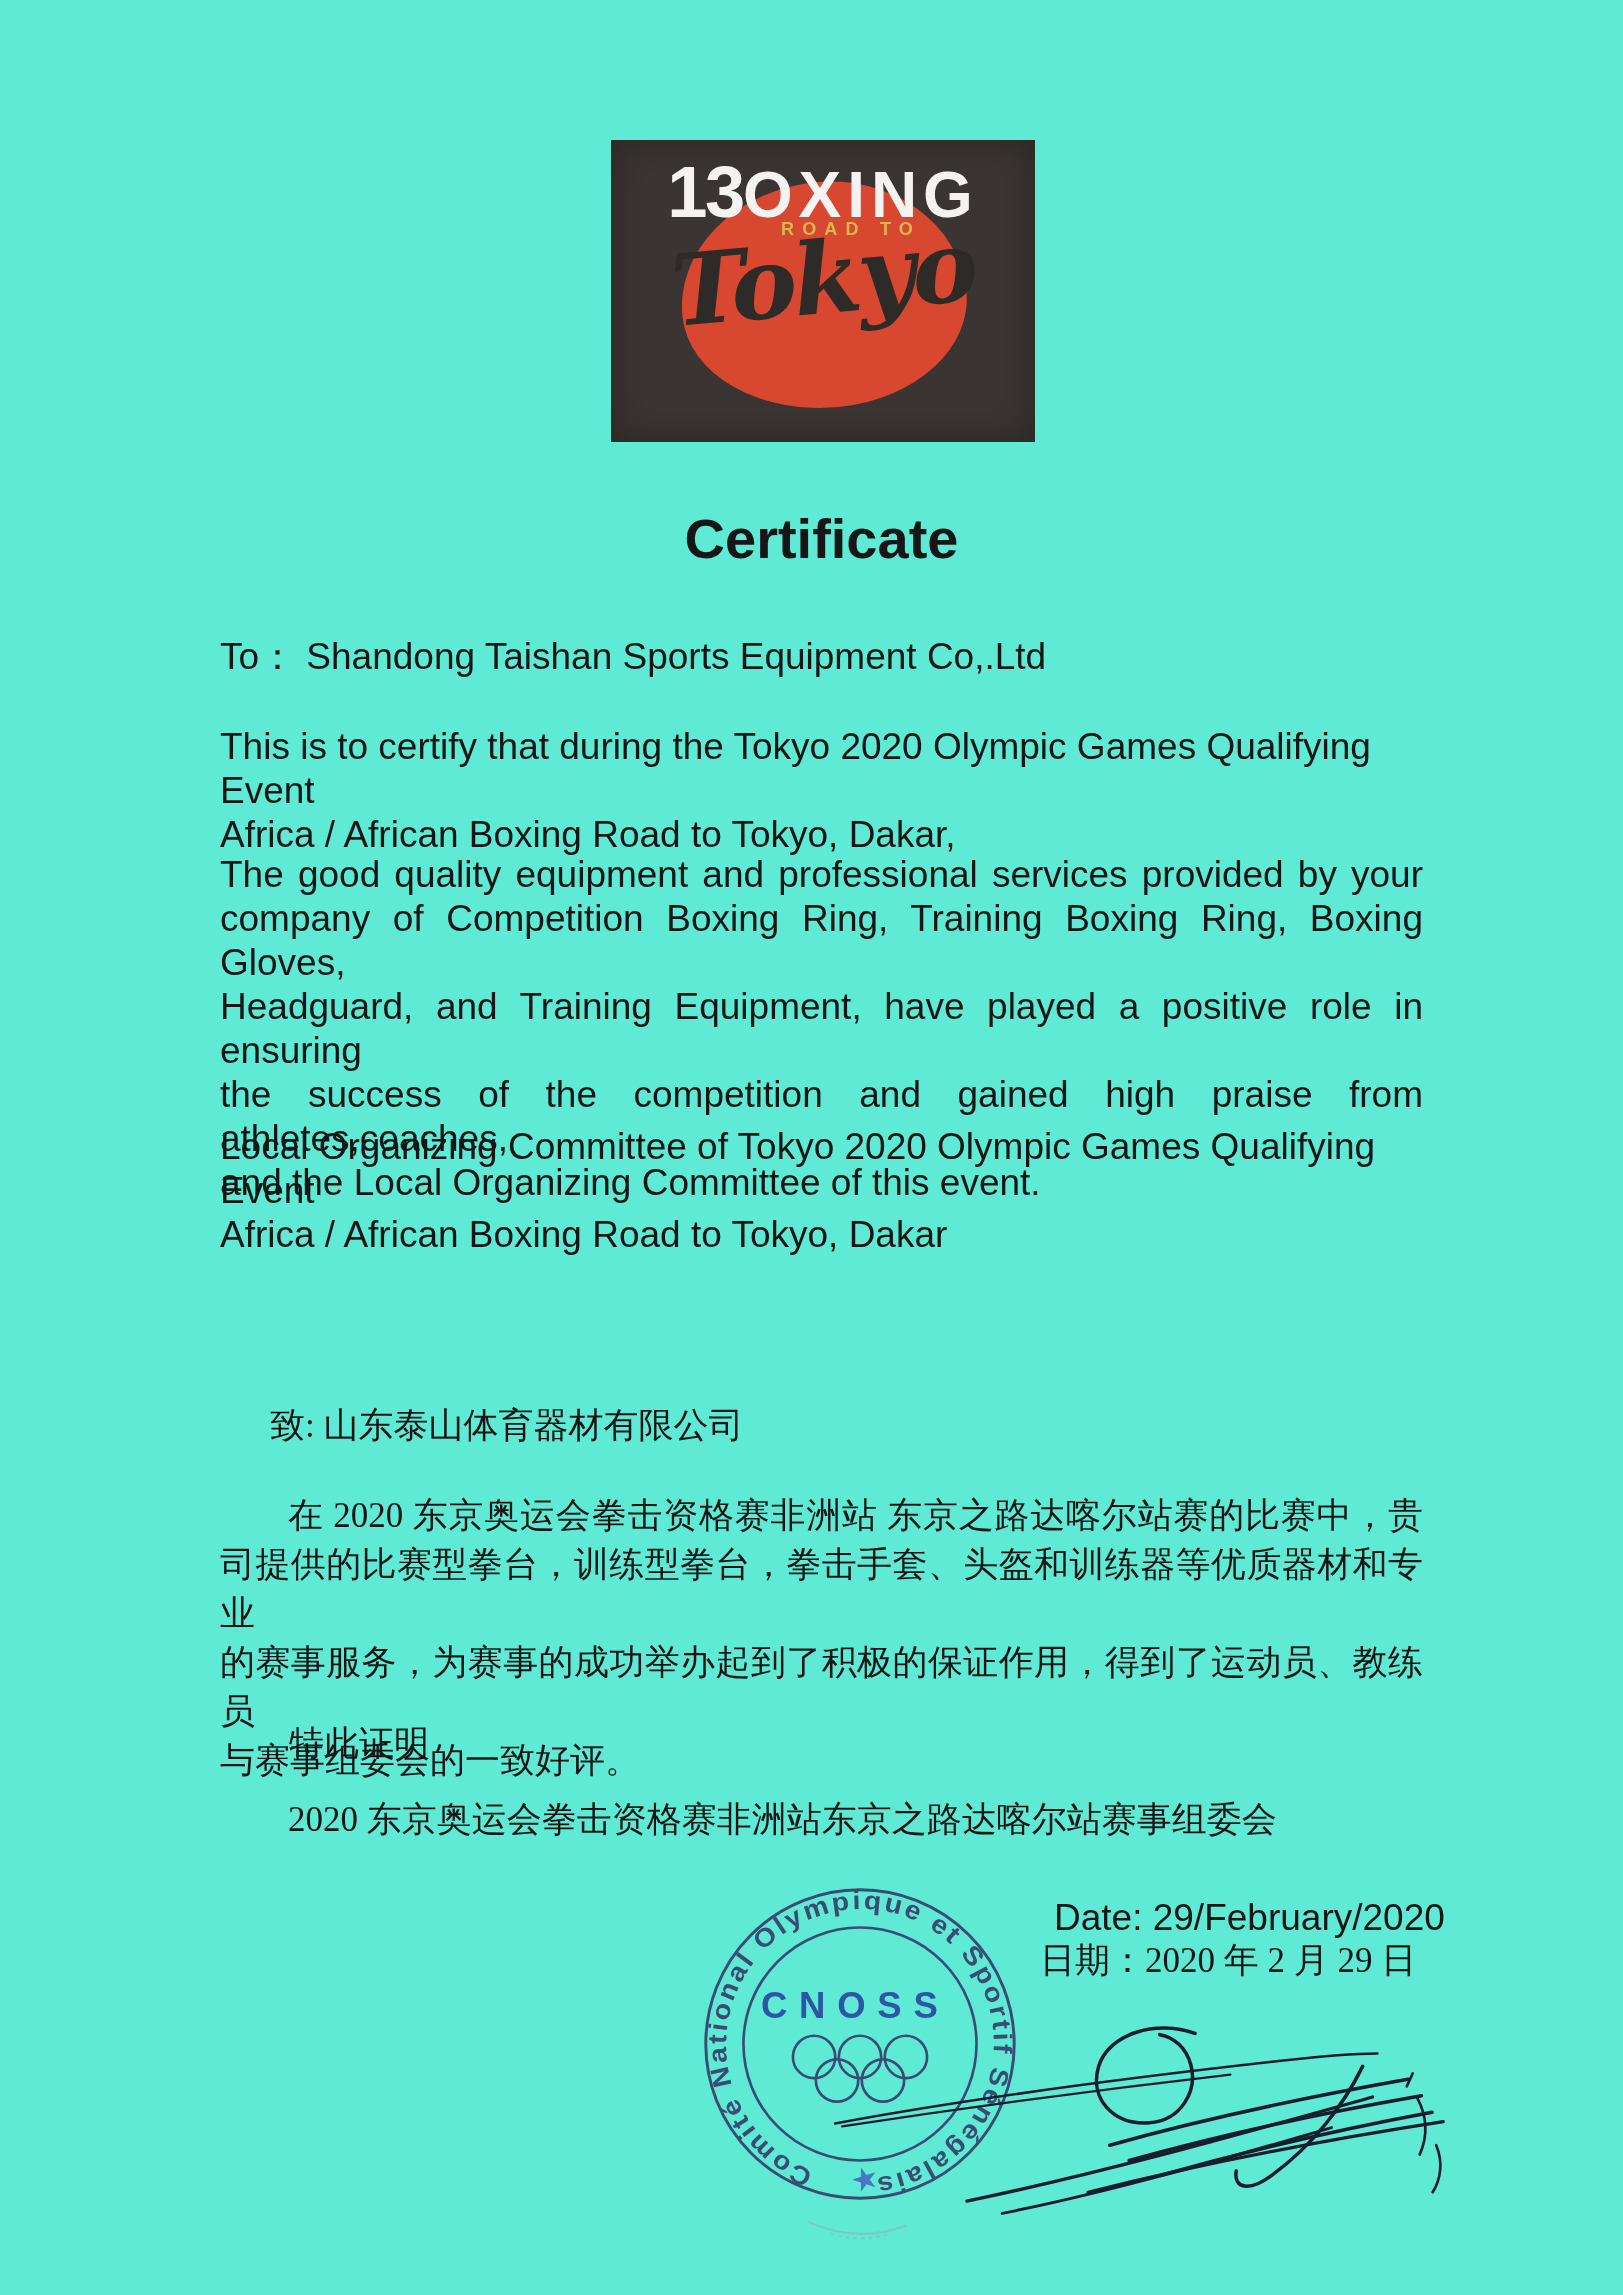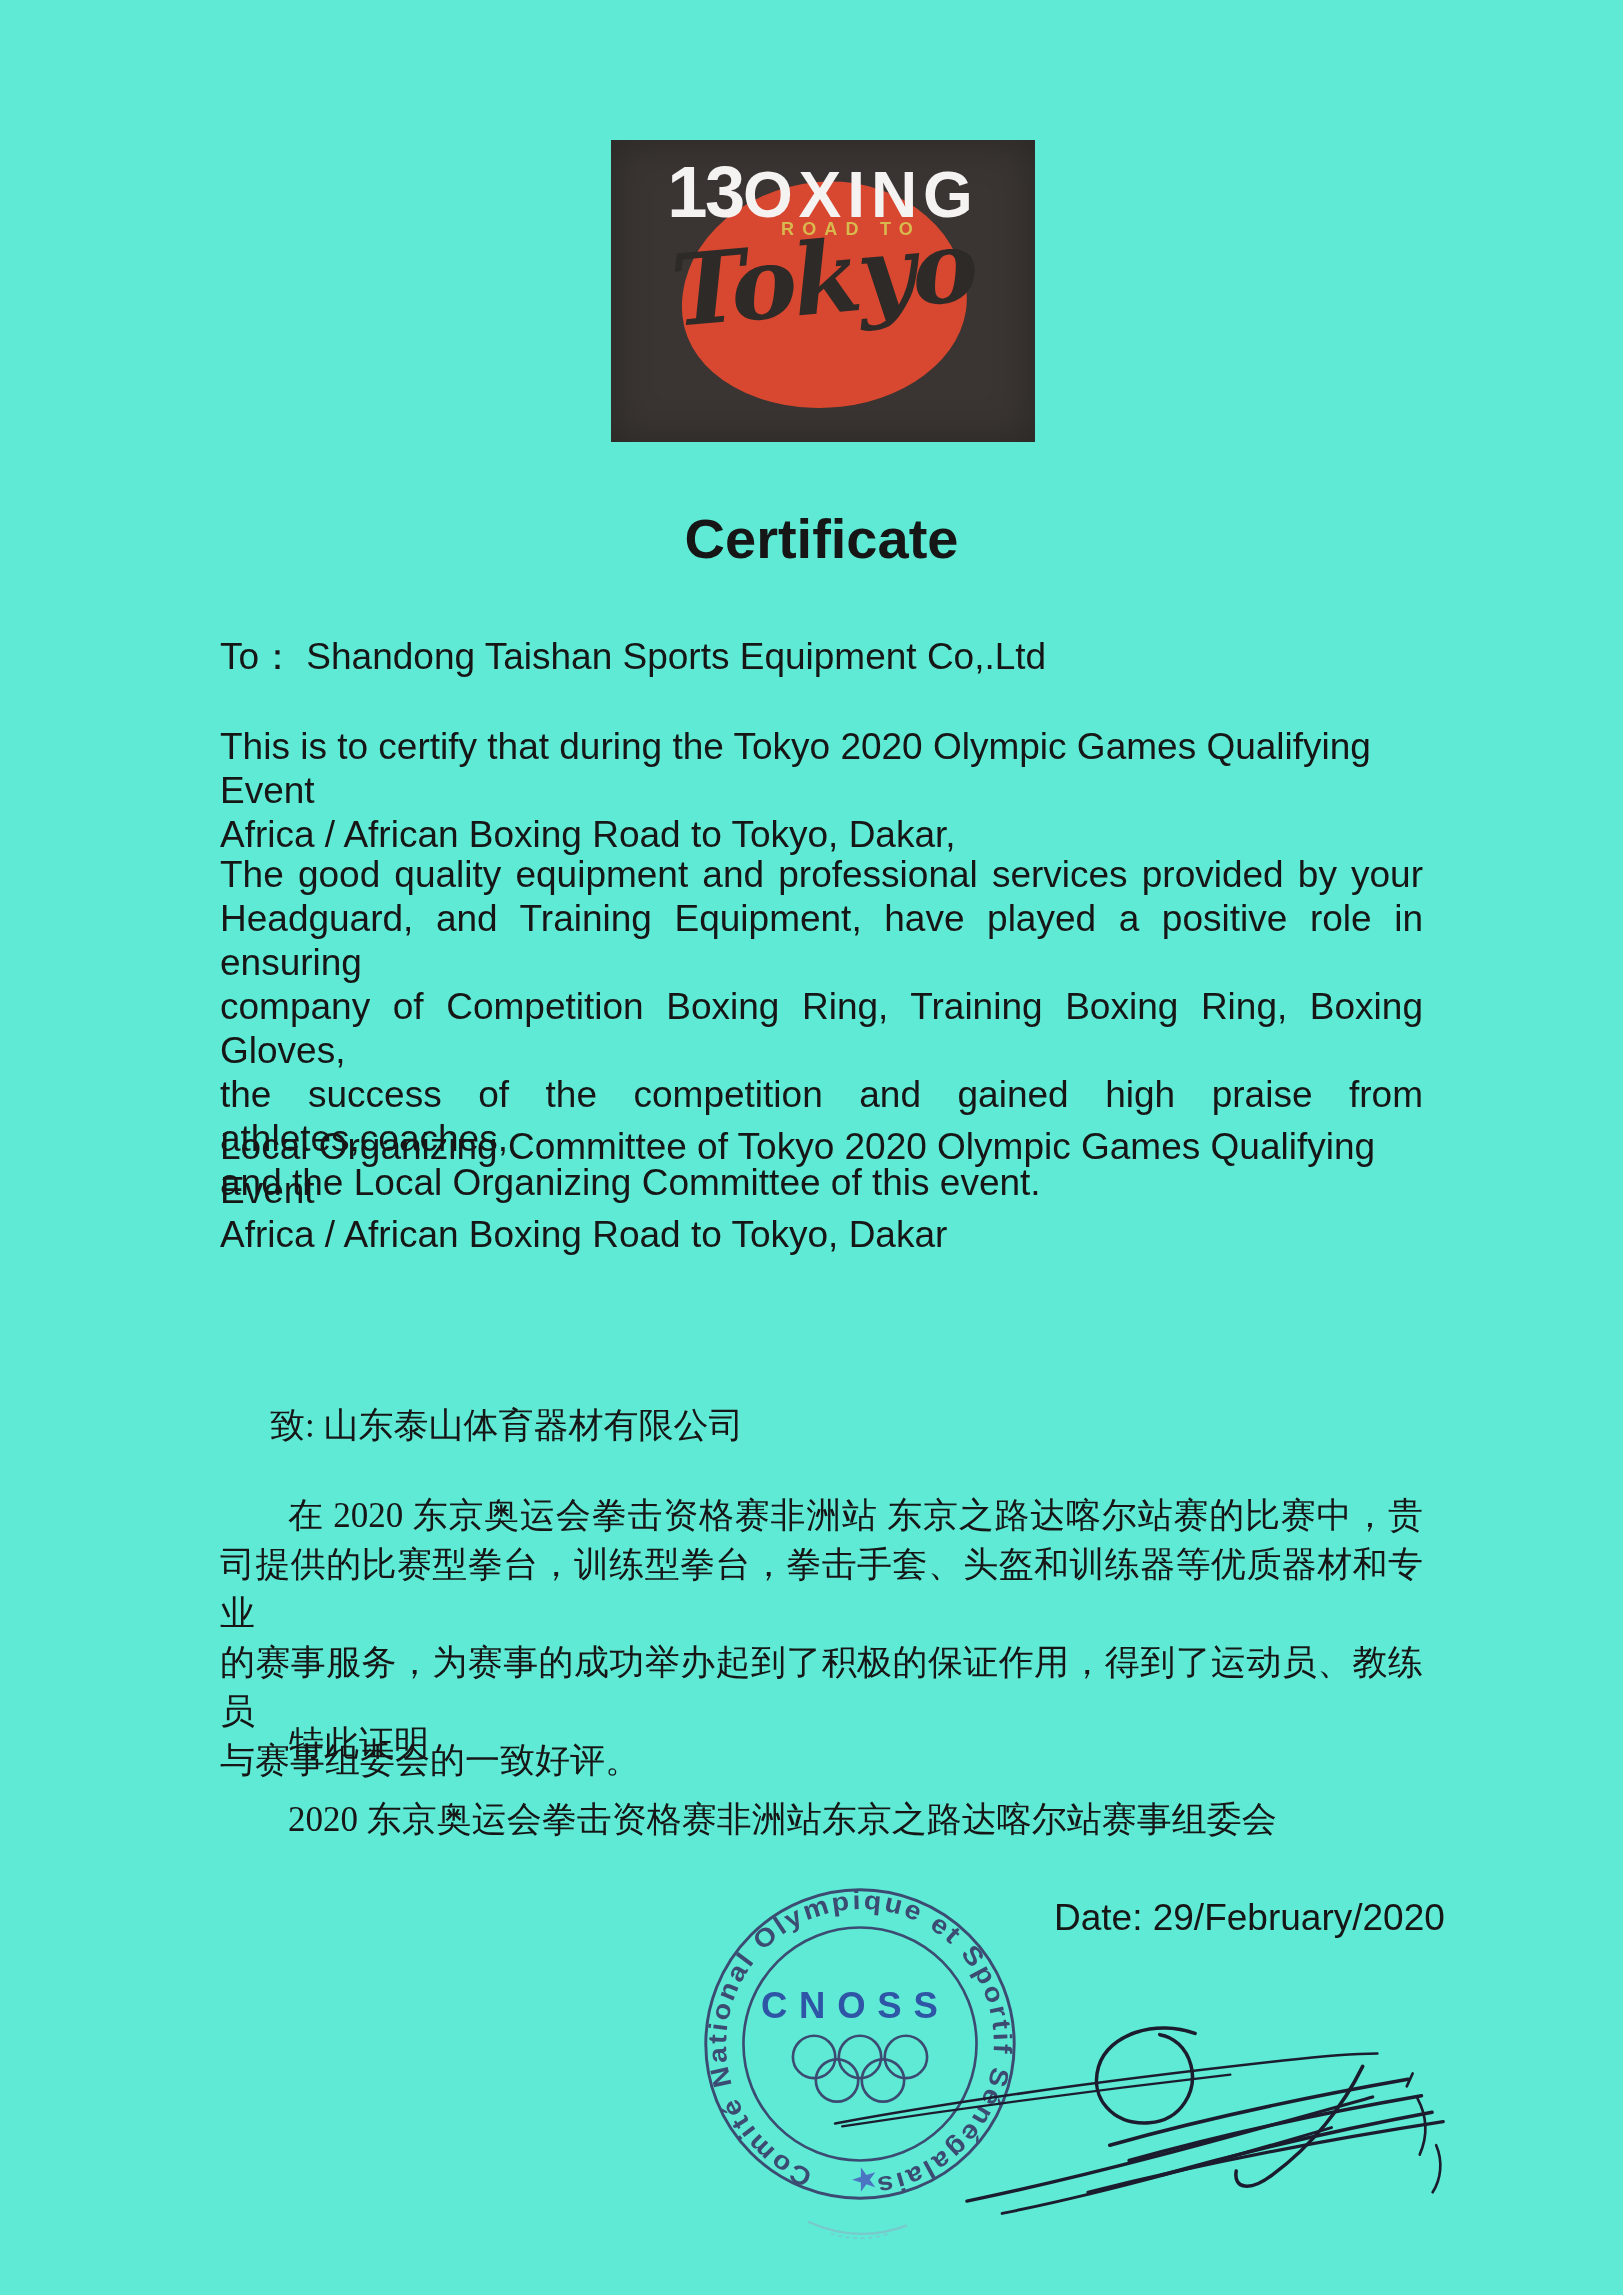--- a/index.html
+++ b/index.html
@@ -75,22 +75,22 @@
 
   <p class="to-line">To： Shandong Taishan Sports Equipment Co,.Ltd</p>
 
   <div class="para p1">
     <div>This is to certify that during the Tokyo 2020 Olympic Games Qualifying Event</div>
     <div>Africa / African Boxing Road to Tokyo, Dakar,</div>
   </div>
 
   <div class="para p2">
     <div class="jline">The good quality equipment and professional services provided by your</div>
+    <div class="jline">company of Competition Boxing Ring, Training Boxing Ring, Boxing Gloves,</div>
     <div class="jline">Headguard, and Training Equipment, have played a positive role in ensuring</div>
-    <div class="jline">company of Competition Boxing Ring, Training Boxing Ring, Boxing Gloves,</div>
     <div class="jline">the success of the competition and gained high praise from athletes,coaches,</div>
     <div>and the Local Organizing Committee of this event.</div>
   </div>
 
   <div class="para p3">
     <div>Local Organizing Committee of Tokyo 2020 Olympic Games Qualifying Event</div>
     <div>Africa / African Boxing Road to Tokyo, Dakar</div>
   </div>
 
 
@@ -100,20 +100,21 @@
     <div class="jline indent">在 2020 东京奥运会拳击资格赛非洲站 东京之路达喀尔站赛的比赛中，贵</div>
     <div class="jline">司提供的比赛型拳台，训练型拳台，拳击手套、头盔和训练器等优质器材和专业</div>
     <div class="jline">的赛事服务，为赛事的成功举办起到了积极的保证作用，得到了运动员、教练员</div>
     <div>与赛事组委会的一致好评。</div>
   </div>
 
   <p class="cn-attest cn">特此证明</p>
   <p class="cn-committee cn">2020 东京奥运会拳击资格赛非洲站东京之路达喀尔站赛事组委会</p>
 
   <p class="date-en">Date: 29/February/2020</p>
+  <p class="date-cn">日期：2020 年 2 月 29 日</p>
 
   <svg class="stamp-svg" viewBox="0 0 700 700">
     <circle class="ring" cx="350" cy="350" r="262" stroke-width="5"></circle>
     <circle class="ring" cx="350" cy="350" r="198" stroke-width="4.5"></circle>
     <defs>
       <path id="ringPath" d="M 271.3 566.1 A 230 230 0 0 1 428.7 133.9 A 230 230 0 0 1 271.3 566.1" fill="none"></path>
     </defs>
     <text class="ring-text">
       <textPath href="#ringPath" startOffset="0" textLength="1330" lengthAdjust="spacingAndGlyphs">Comité National Olympique et Sportif Sénégalais</textPath>
     </text>

